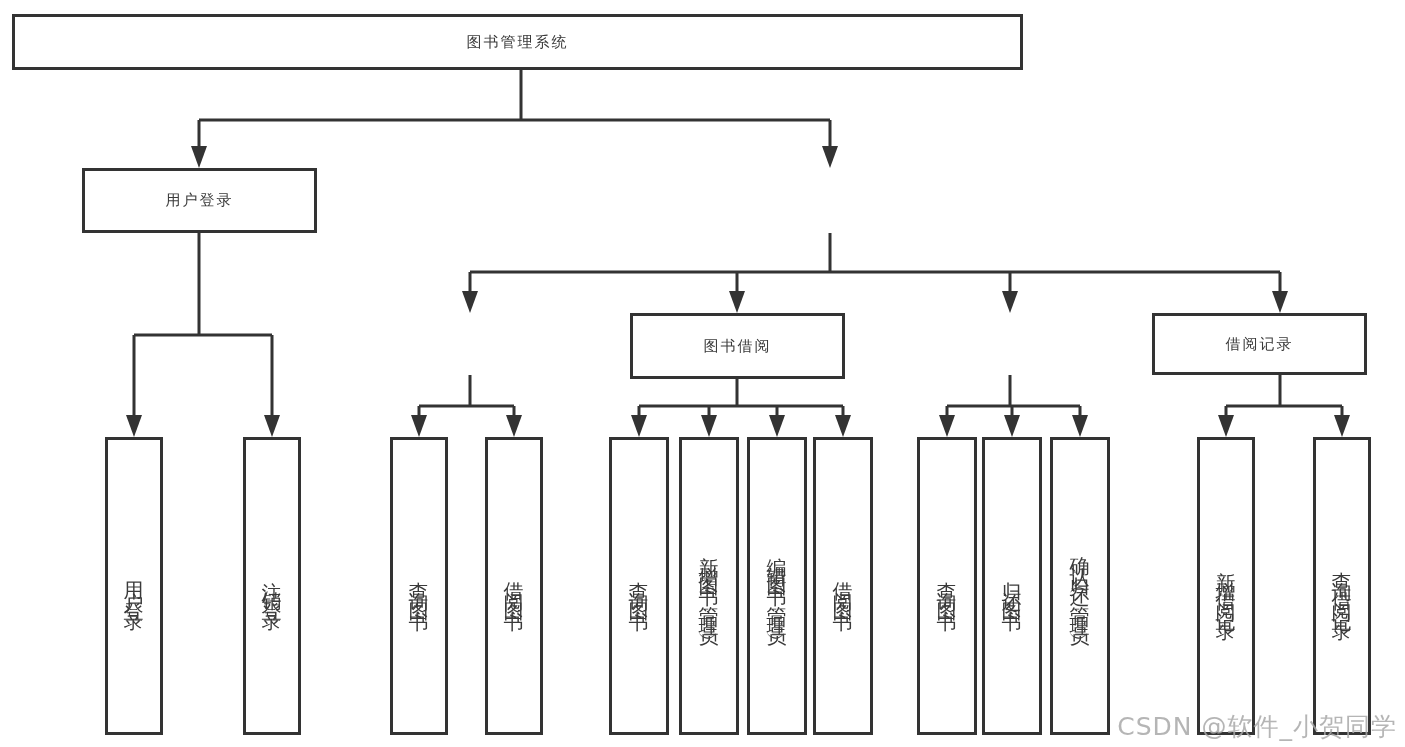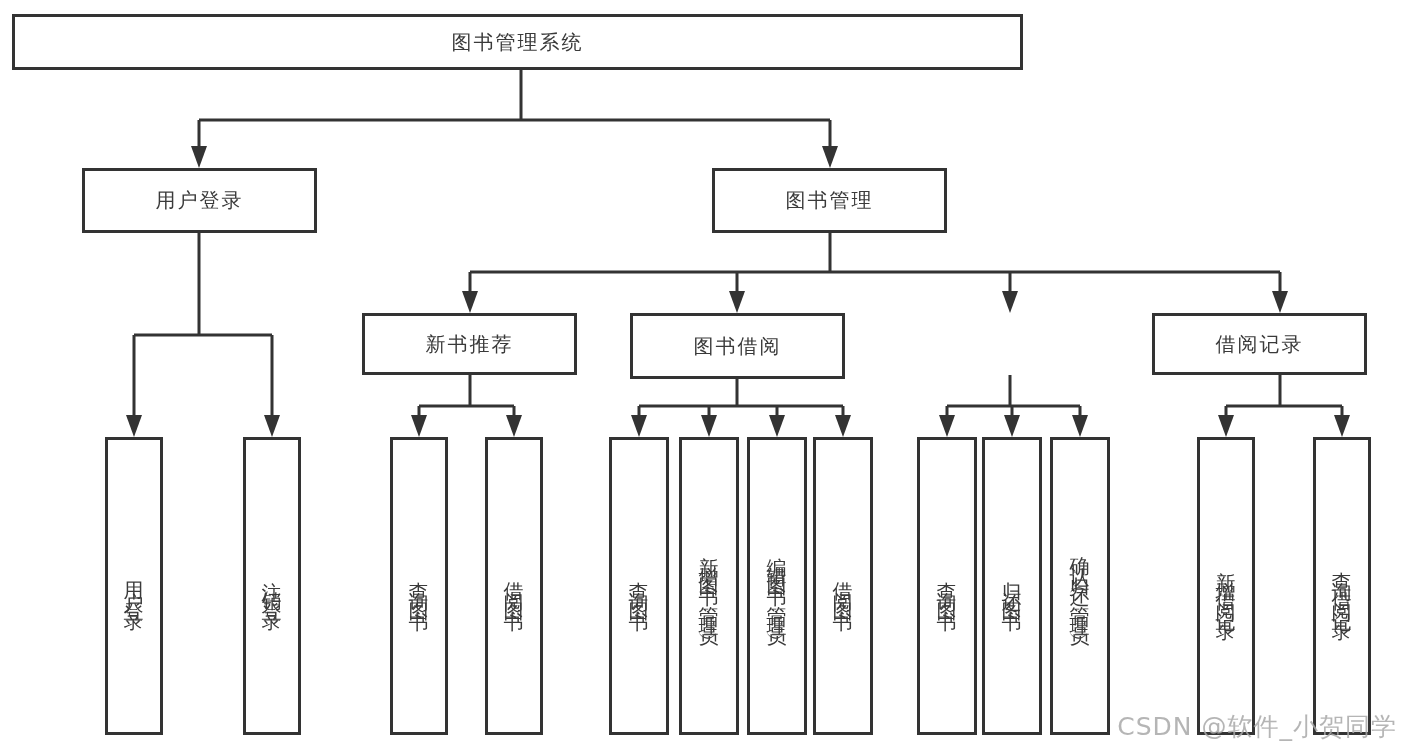--- a/index.html
+++ b/index.html
@@ -16,21 +16,21 @@
     box-sizing:border-box;
     border:3px solid #333333;
     background:#ffffff;
     display:flex;
     align-items:center;
     justify-content:center;
     z-index:2;
     color:#3a3a3a;
   }
   .box.h span{
-    font-size:20px;
+    font-size:15px;
     letter-spacing:2px;
     white-space:nowrap;
   }
   .box.v span{
     writing-mode:vertical-rl;
     text-orientation:mixed;
     font-size:20px;
     letter-spacing:10px;
     line-height:1.1;
     white-space:nowrap;
@@ -98,27 +98,21 @@
     </g>
   </svg>
 
   <div class="box h" style="left:12px;top:14px;width:1011px;height:56px">
     <span>图书管理系统</span>
   </div>
 
   <div class="box h" style="left:82px;top:168px;width:235px;height:65px">
     <span>用户登录</span>
   </div>
-  <div class="box h" style="left:712px;top:168px;width:235px;height:65px">
-    <span>图书管理</span>
-  </div>
 
-  <div class="box h" style="left:362px;top:313px;width:215px;height:62px">
-    <span>新书推荐</span>
-  </div>
   <div class="box h" style="left:630px;top:313px;width:215px;height:66px">
     <span>图书借阅</span>
   </div>
   <div class="box h" style="left:1152px;top:313px;width:215px;height:62px">
     <span>借阅记录</span>
   </div>
 
   <div class="box v" style="left:105px;top:437px;width:58px;height:298px">
     <span>用户登录</span>
   </div>

